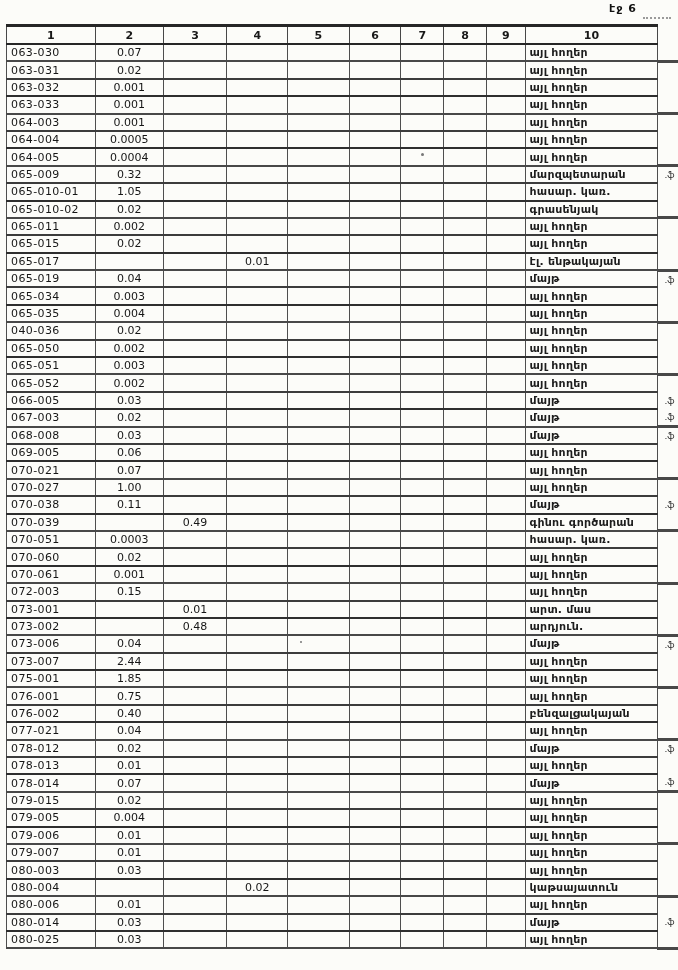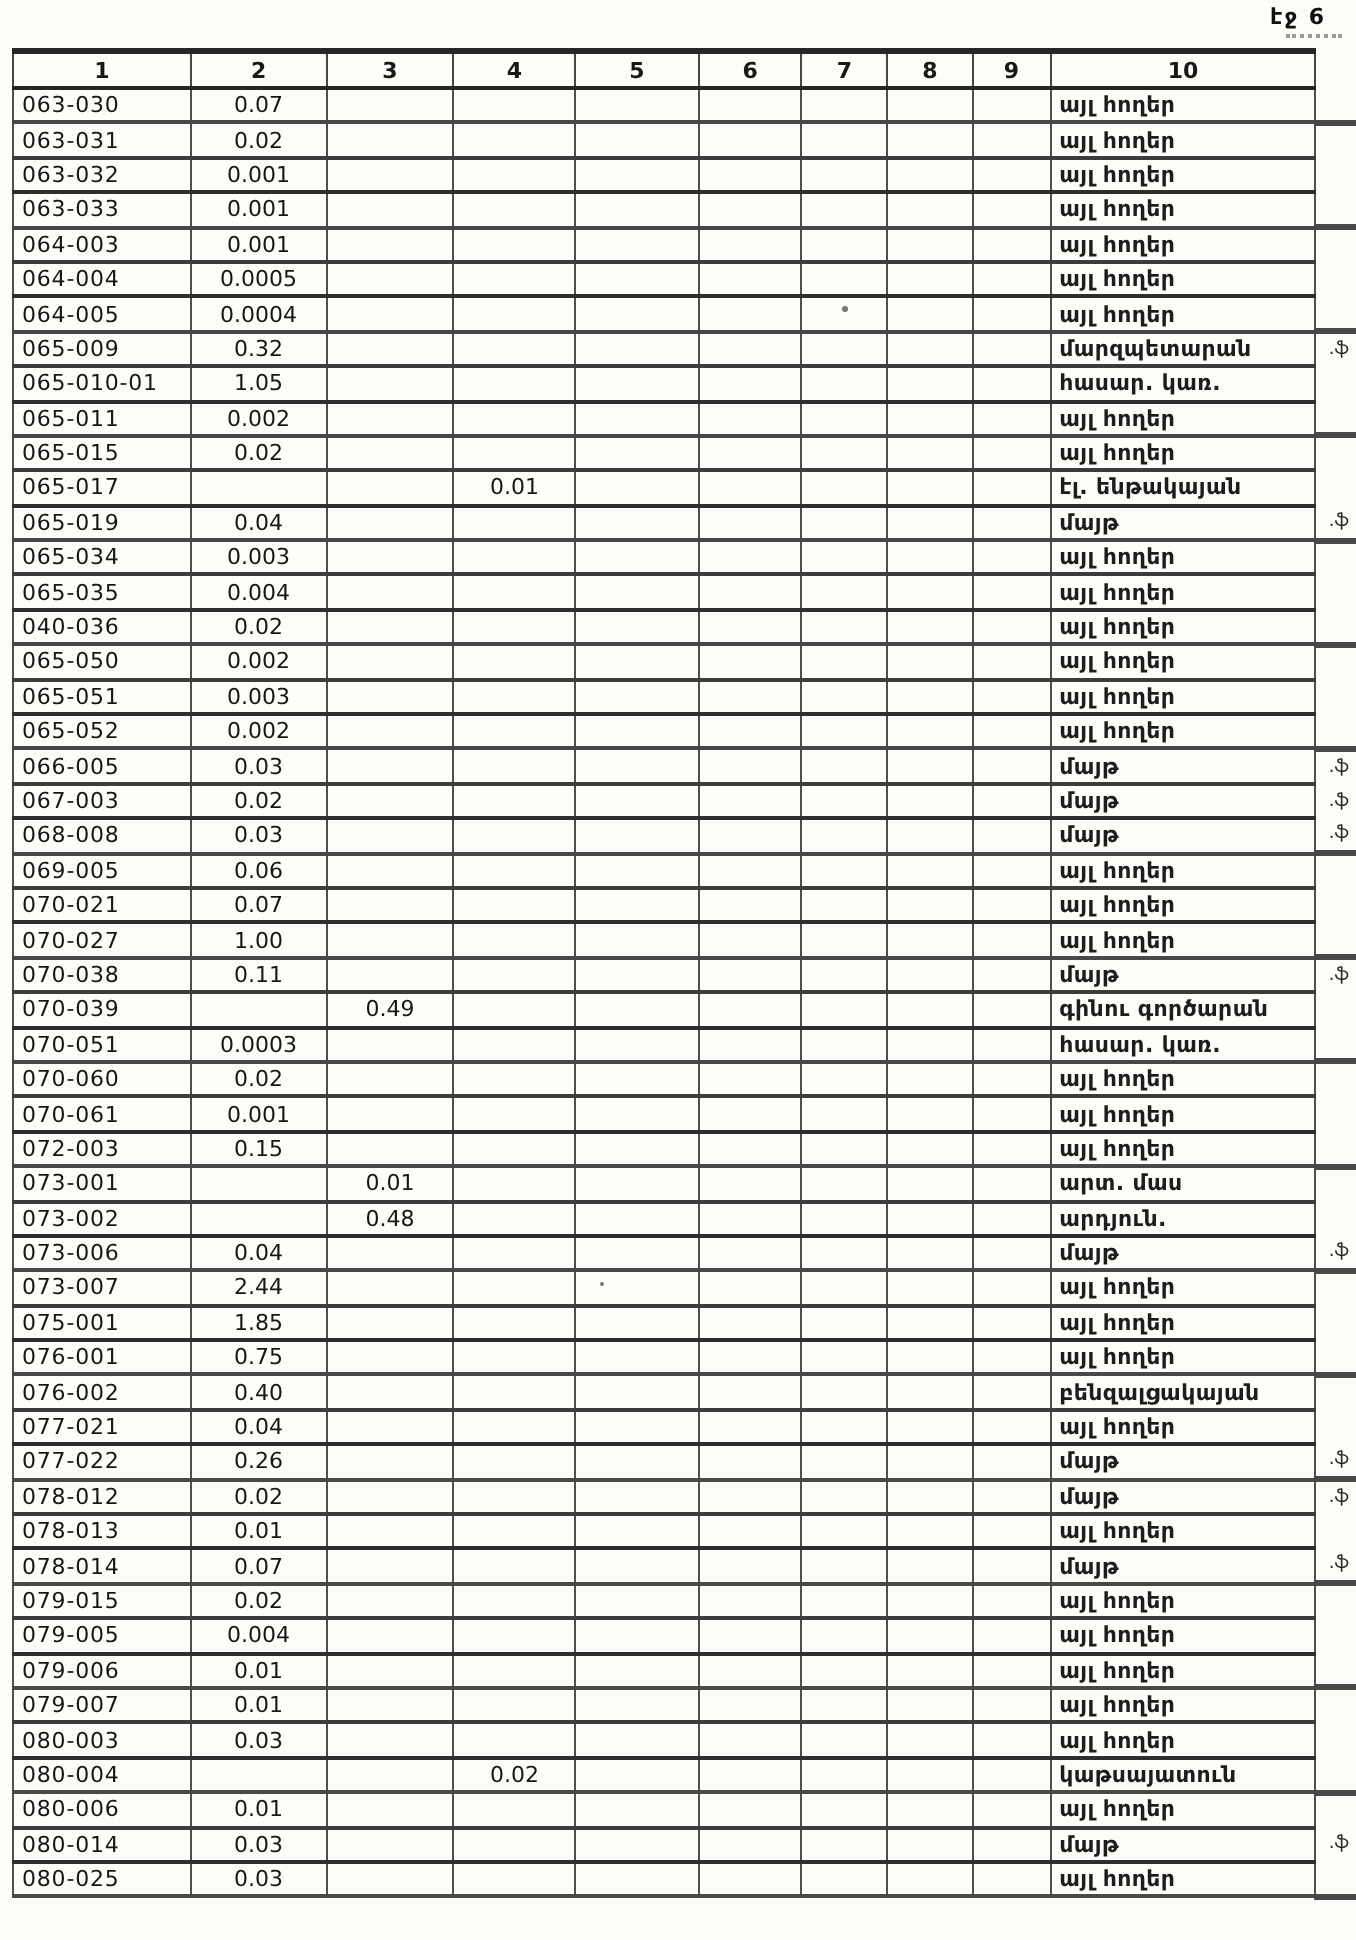--- a/index.html
+++ b/index.html
@@ -5,21 +5,21 @@
   html,body { margin:0; padding:0; background:#d8d8d8; }
   .page {
     position:relative;
     width:678px; height:970px;
     background:#fcfcf9;
     font-family:"DejaVu Sans", sans-serif;
     color:#151515;
     overflow:hidden;
   }
   .page-label {
-    position:absolute; top:2px; left:635px;
+    position:absolute; top:2px; left:609px;
     font-size:11px; font-weight:bold; letter-spacing:1px;
     color:#111;
   }
   .artifact-dots {
     position:absolute; top:17px; left:643px; width:28px; height:0;
     border-top:2px dotted #9a9a9a;
   }
   .artifact-speck { position:absolute; width:3px; height:3px; background:#777; border-radius:50%; }
   .speck-a { top:153px; left:421px; }
   .speck-b { top:641px; left:300px; height:2px; width:2px; }
@@ -221,20 +221,33 @@
       <td class="c4"></td>
       <td></td>
       <td></td>
       <td></td>
       <td></td>
       <td></td>
       <td class="c10">հասար. կառ.</td>
       <td class="note"></td>
     </tr>
 
+    <tr>
+      <td class="c1">065-010-02</td>
+      <td class="c2">0.02</td>
+      <td class="c3"></td>
+      <td class="c4"></td>
+      <td></td>
+      <td></td>
+      <td></td>
+      <td></td>
+      <td></td>
+      <td class="c10">գրասենյակ</td>
+      <td class="note"></td>
+    </tr>
 
     <tr>
       <td class="c1">065-011</td>
       <td class="c2">0.002</td>
       <td class="c3"></td>
       <td class="c4"></td>
       <td></td>
       <td></td>
       <td></td>
       <td></td>
@@ -642,33 +655,20 @@
       <td class="c4"></td>
       <td></td>
       <td></td>
       <td></td>
       <td></td>
       <td></td>
       <td class="c10">այլ հողեր</td>
       <td class="note"></td>
     </tr>
 
-    <tr>
-      <td class="c1">077-022</td>
-      <td class="c2">0.26</td>
-      <td class="c3"></td>
-      <td class="c4"></td>
-      <td></td>
-      <td></td>
-      <td></td>
-      <td></td>
-      <td></td>
-      <td class="c10">մայթ</td>
-      <td class="note">.ֆ</td>
-    </tr>
 
     <tr>
       <td class="c1">078-012</td>
       <td class="c2">0.02</td>
       <td class="c3"></td>
       <td class="c4"></td>
       <td></td>
       <td></td>
       <td></td>
       <td></td>

